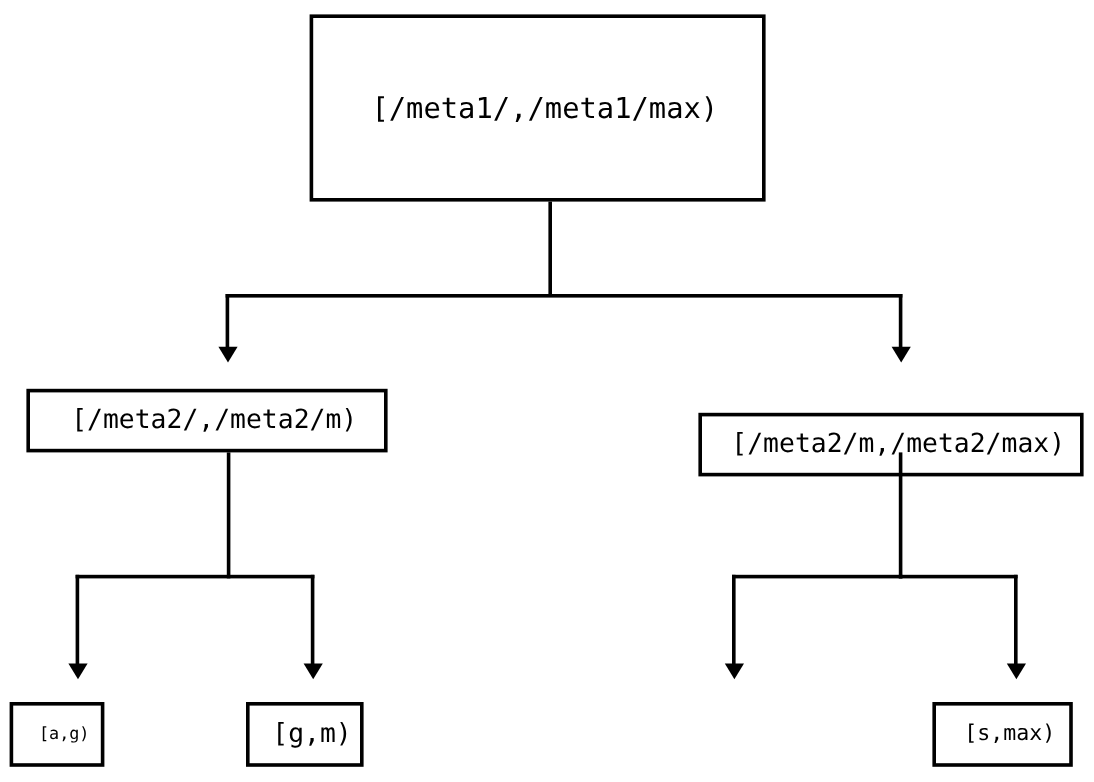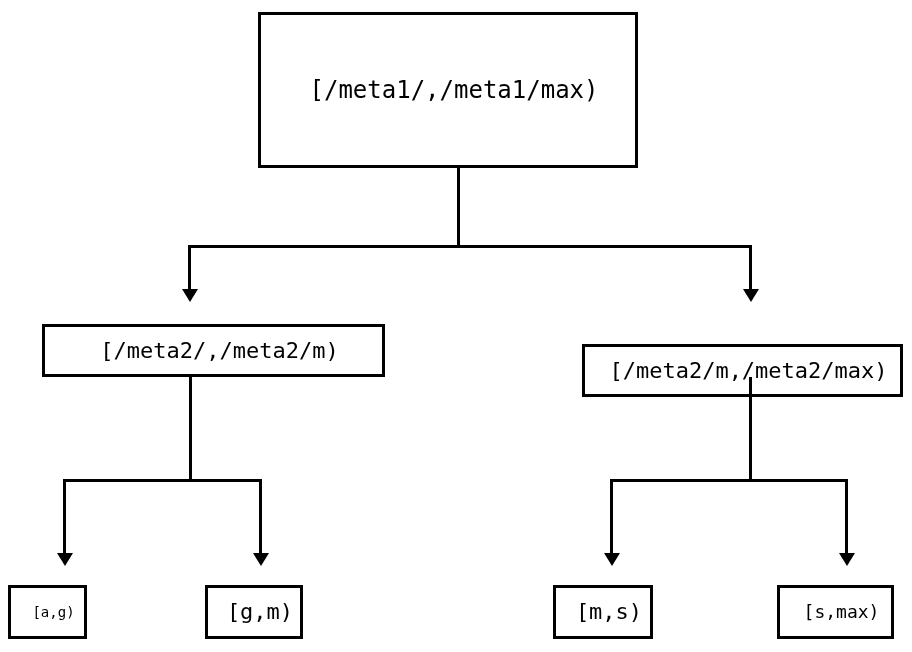--- a/index.html
+++ b/index.html
@@ -40,24 +40,23 @@
     left: 258px;
     top: 12px;
     width: 380px;
     height: 156px;
     font-size: 24px;
   }
   
   #node-meta2-low {
     left: 22px;
     top: 324px;
-    width: 343px;
+    width: 301px;
     height: 53px;
     font-size: 22px;
-    margin-left: 20px;
   }
   #node-meta2-high {
     left: 582px;
     top: 344px;
     width: 321px;
     height: 53px;
     font-size: 22px;
   }
   
   #node-leaf-ag {
@@ -171,21 +170,18 @@
   <div class="arrowhead" id="arrow-leafD"></div>
 
   <div class="node-box" id="node-leaf-ag">
     <span class="node-label">[a,g)</span>
   </div>
 
   <div class="node-box" id="node-leaf-gm">
     <span class="node-label">[g,m)</span>
   </div>
 
-  <div class="node-box" id="node-leaf-ms">
-    <span class="node-label">[m,s)</span>
-  </div>
 
   <div class="node-box" id="node-leaf-smax">
     <span class="node-label">[s,max)</span>
   </div>
 
 </div>
 
 </body></html>

